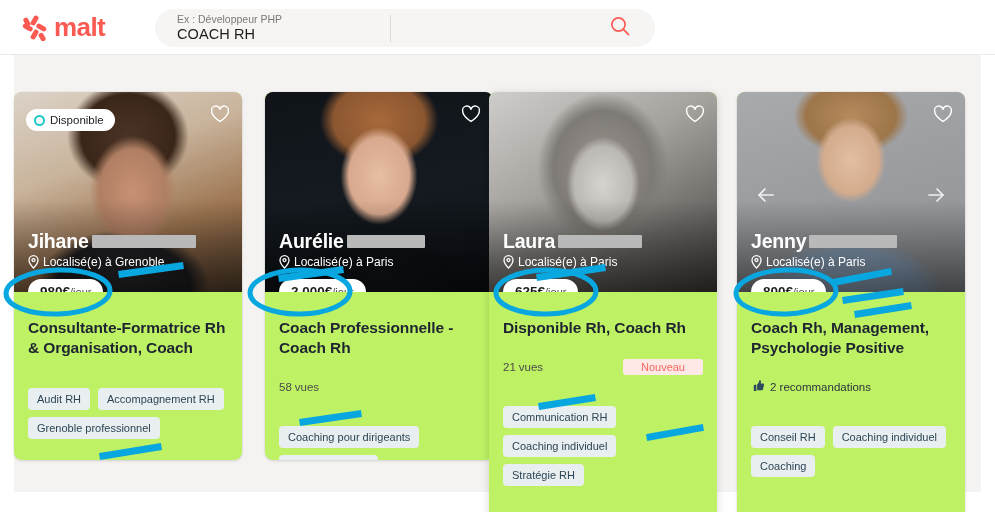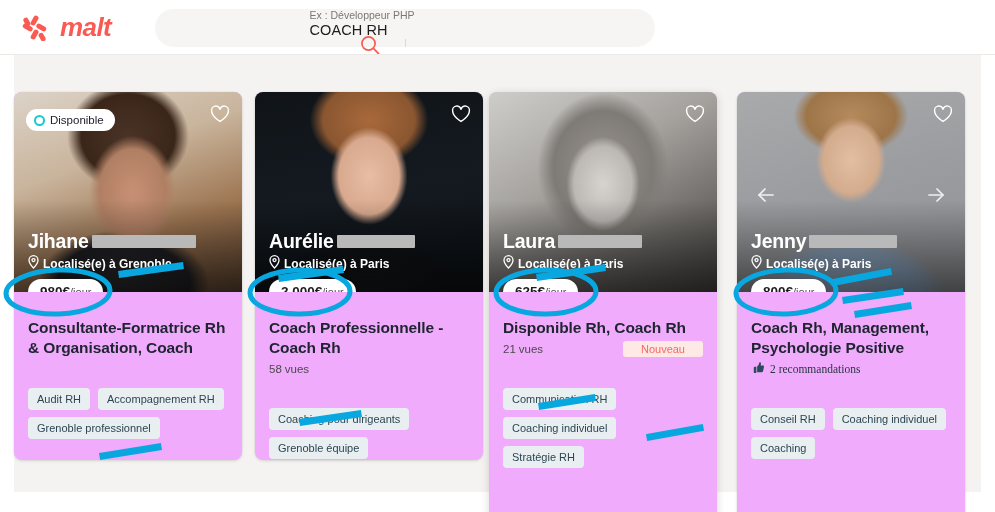--- a/index.html
+++ b/index.html
@@ -9,52 +9,52 @@
     font-family: "Liberation Sans", sans-serif;
     overflow: hidden;
   }
   #root { position: relative; width: 995px; height: 512px; background: #ffffff; }
 
   
   .header {
     position: absolute; left: 0; top: 0; width: 995px; height: 55px;
     background: #ffffff; display: flex; align-items: center;
   }
-  .logo-wrap { display: flex; align-items: center; margin-left: 21px; gap: 12px; font-style: italic; }
+  .logo-wrap { display: flex; align-items: center; margin-left: 21px; gap: 6px; }
   .logo-mark { width: 27px; height: 27px; position: relative; }
   .logo-text { font-size: 26px; font-weight: 700; color: #fb5a53; letter-spacing: -0.6px; font-family: "Liberation Sans", sans-serif; }
 
   .searchbar {
     position: absolute; left: 155px; top: 9px;
     width: 500px; height: 38px; border-radius: 19px;
-    background: #f6f5f3; display: flex; align-items: center; flex-direction: column;
+    background: #f6f5f3; display: flex; align-items: center;
   }
   .search-left { padding-left: 22px; width: 235px; }
   .search-hint { font-size: 10.5px; color: #7b7975; line-height: 13px; }
   .search-value { font-size: 14.5px; color: #1c1c1c; line-height: 17px; letter-spacing: 0.1px; }
   .search-divider { width: 1px; height: 27px; background: #ddd9d4; }
   .search-right { flex: 1; height: 100%; position: relative; }
   .search-icon { position: absolute; right: 24px; top: 50%; transform: translateY(-50%); }
   .header-rule { position: absolute; left: 0; top: 54px; width: 995px; height: 1px; background: #eceae7; }
 
   
   .body-bg {
     position: absolute; left: 14px; top: 55px;
     width: 967px; height: 437px; background: #f4f3f1;
   }
 
   
   .card {
     position: absolute; top: 92px; width: 228px;
-    background: #f0abfc; border-radius: 8px;
+    background: #bef264; border-radius: 8px;
     box-shadow: 0 1px 3px rgba(0,0,0,0.12), 0 0 0 0.5px rgba(0,0,0,0.04);
     overflow: hidden;
   }
   #card-0 { left: 14px; height: 368px; }
-  #card-1 { left: 255px; height: 368px; }
+  #card-1 { left: 265px; height: 368px; }
   #card-2 { left: 489px; height: 438px; box-shadow: 0 2px 8px rgba(0,0,0,0.16); }
   #card-3 { left: 737px; height: 480px; }
 
   .photo { position: relative; width: 100%; height: 200px; overflow: hidden; }
 
   
   .ph0 { background:
       radial-gradient(ellipse 60px 78px at 52% 50%, #c79074 0%, #b07f63 55%, rgba(176,127,99,0) 72%),
       radial-gradient(ellipse 78px 70px at 50% 22%, #4a3326 0%, #3a2619 60%, rgba(58,38,25,0) 78%),
       radial-gradient(ellipse 95px 60px at 48% 96%, #2b2b2e 0%, #1f1f22 70%, rgba(31,31,34,0) 90%),
@@ -98,50 +98,50 @@
     font-size: 19.5px; font-weight: 700; color: #ffffff;
     letter-spacing: -0.2px; white-space: nowrap;
   }
   .redact {
     display: inline-block; vertical-align: middle;
     height: 13px; background: #b9b9b9; border-radius: 1px;
     margin-left: 3px; position: relative; top: -1px;
   }
   .photo-loc {
     position: absolute; left: 14px; bottom: 20px;
-    display: flex; align-items: center; gap: 4px;
-    font-size: 12px; color: #ffffff; white-space: nowrap; font-weight: bold;
+    display: flex; align-items: flex-start; gap: 4px;
+    font-size: 12px; color: #ffffff; white-space: nowrap;
   }
 
   .price-pill {
     position: absolute; left: 14px; bottom: -13px; height: 26px;
     background: #ffffff; border-radius: 13px;
     display: flex; align-items: baseline; padding: 0 12px;
     box-shadow: 0 1px 3px rgba(0,0,0,0.18);
     z-index: 5; white-space: nowrap;
   }
   .price-amount { font-size: 13.5px; font-weight: 700; color: #1c1c1c; line-height: 26px; }
   .price-unit { font-size: 11px; color: #4e4e4e; line-height: 26px; }
 
   .card-body { padding: 26px 14px 0 14px; position: relative; }
   .card-title {
     font-size: 15.5px; font-weight: 700; color: #1e2430;
     line-height: 20px; letter-spacing: -0.1px;
   }
   .meta-row {
-    margin-top: 2px; display: flex; align-items: center;
+    margin-top: 20px; display: flex; align-items: center;
     justify-content: space-between; min-height: 18px; text-align: center;
   }
   .views { font-size: 11.5px; color: #4a4a4a; }
   .views .n { margin-right: 3px; }
   .nouveau {
     background: #ffe9e7; color: #f8685f; font-size: 11px;
     border-radius: 3px; padding: 2px 18px;
   }
-  .recos { display: flex; align-items: center; gap: 5px; font-size: 11.5px; color: #2b3440; font-family: Liberation Serif, serif; }
+  .recos { display: flex; align-items: center; gap: 5px; font-size: 11.5px; color: #2b3440; }
 
   .tags { margin-top: 30px; display: flex; flex-wrap: wrap; gap: 7px 8px; }
   .tag {
     background: #e9eff1; color: #2c4554; font-size: 11px;
     border-radius: 4px; padding: 5px 9px; white-space: nowrap;
   }
 
   
   .anno { position: absolute; left: 0; top: 0; width: 995px; height: 512px; pointer-events: none; z-index: 50; }
 </style>

